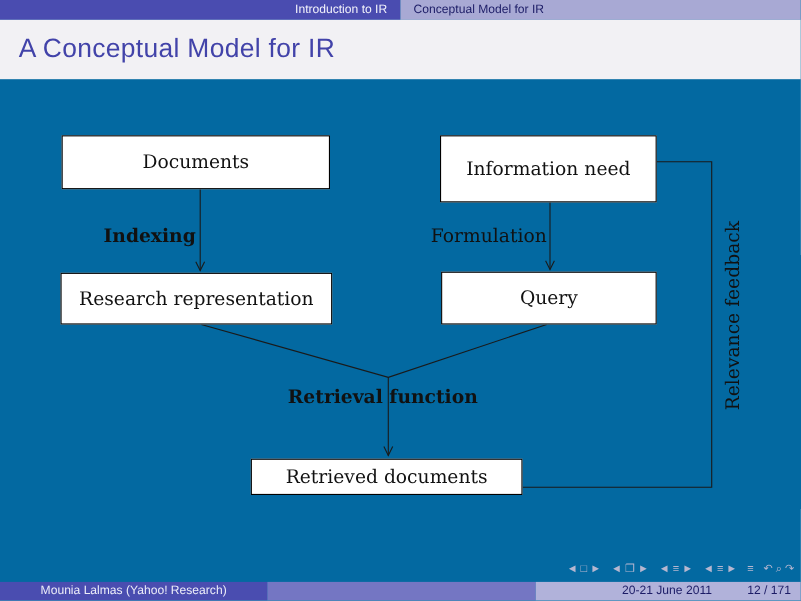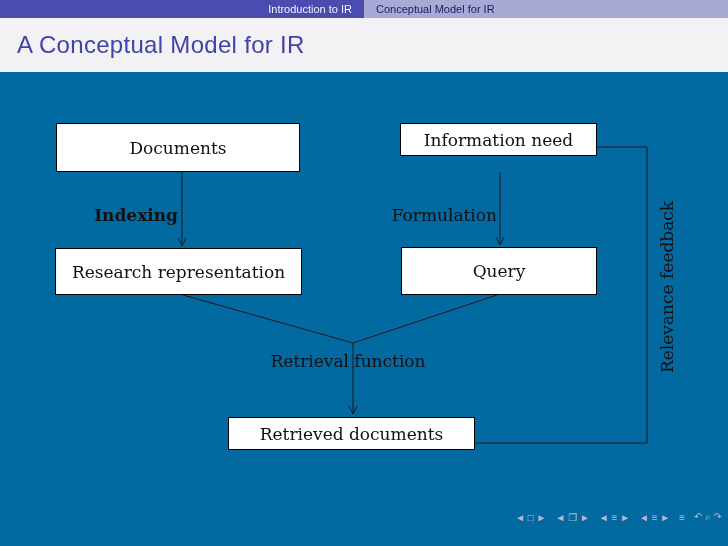--- a/index.html
+++ b/index.html
@@ -42,32 +42,32 @@
 
   
   .diagram-lines{position:absolute;left:0;top:0;width:728px;height:546px;}
   .dbox{
     position:absolute;border:1px solid #000;background:#ffffff;
     display:flex;align-items:center;justify-content:center;
     font-family:"DejaVu Serif", serif;font-size:17px;color:#111;
     box-sizing:border-box;white-space:nowrap;
   }
   .box-documents{left:56px;top:123px;width:244px;height:49px;}
-  .box-information-need{left:400px;top:123px;width:197px;height:33px;}
+  .box-information-need{left:400px;top:123px;width:197px;height:61px;}
   .box-document-representation{left:55px;top:248px;width:247px;height:47px;}
   .box-query{left:401px;top:247px;width:196px;height:48px;}
   .box-retrieved-documents{left:228px;top:417px;width:247px;height:33px;}
 
   .dlabel{
     position:absolute;font-family:"DejaVu Serif", serif;
     font-size:17px;color:#111;white-space:nowrap;
   }
   .label-indexing{left:78px;top:205px;width:100px;text-align:right;font-weight:bold;}
   .label-formulation{left:380px;top:205px;width:117px;text-align:right;}
-  .label-retrieval-function{left:238px;top:351px;width:220px;text-align:center;}
+  .label-retrieval-function{left:238px;top:351px;width:220px;text-align:center;font-weight:bold;}
   .label-relevance-feedback{
     left:582px;top:278px;width:170px;height:20px;text-align:center;
     transform:rotate(-90deg);transform-origin:85px 10px;
   }
 
   
   .navsymbols{
     position:absolute;right:6px;top:508px;height:18px;
     display:flex;gap:9px;align-items:center;
     color:#b7b7d0;font-size:10px;white-space:nowrap;
@@ -132,14 +132,22 @@
 
   <div class="navsymbols">
     <span>◄ □ ►</span>
     <span>◄ ❐ ►</span>
     <span>◄ ≡ ►</span>
     <span>◄ ≡ ►</span>
     <span>≡</span>
     <span>↶ ⌕ ↷</span>
   </div>
 
+  <div class="footbar">
+    <div class="seg1">Mounia Lalmas  (Yahoo! Research)</div>
+    <div class="seg2"></div>
+    <div class="seg3">
+      <span>20-21 June 2011</span>
+      <span>12 / 171</span>
+    </div>
+  </div>
 
 </div>
 
 </body></html>

